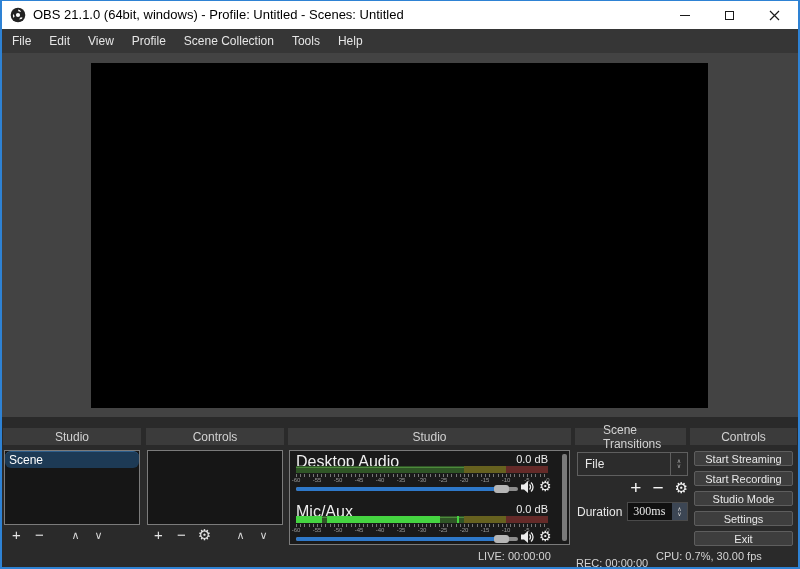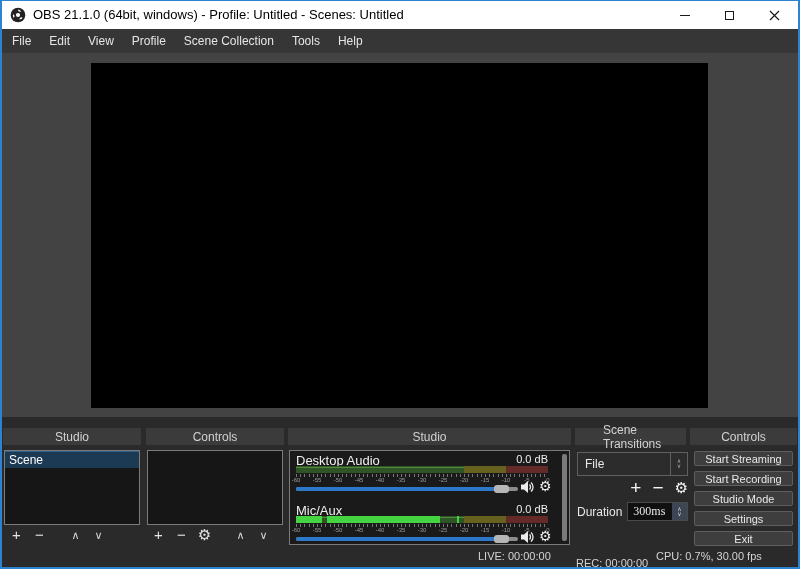--- a/index.html
+++ b/index.html
@@ -33,35 +33,35 @@
   #sources-header{left:146px;width:138px;}
   #mixer-header{left:288px;width:283px;}
   #transitions-header{left:575px;width:111px;padding-left:28px;}
   #controls-header{left:690px;width:107px;}
 
   
   .listbox{position:absolute;top:450px;width:136px;height:75px;background:#161616;border:1px solid #7b7b7b;}
   #scenes-list{left:4px;}
   #sources-list{left:147px;}
   .list-item{height:17px;font-size:12px;color:#fff;display:flex;align-items:center;padding-left:4px;}
-  .list-item.selected{background:#1d3a55;border-top:1px solid #2d5d8a;}
+  .list-item.selected{background:#1d3a55;border-top:1px solid #2d5d8a;border-radius:6px;}
 
   
   .toolbar{position:absolute;top:526px;height:18px;display:flex;align-items:center;}
   #scenes-toolbar{left:9px;}
   #sources-toolbar{left:151px;}
   .tb-btn{min-width:15px;margin-right:8px;color:#e4e4e4;font-size:15px;line-height:18px;text-align:center;}
   .tb-btn.chev{font-size:11px;color:#d6d6d6;}
   .tb-btn.gap{margin-left:13px;}
 
   
   .mixer-content{position:absolute;left:289px;top:450px;width:281px;height:95px;background:#1a1a1a;border:1px solid #7b7b7b;}
   .mix-scrollbar{position:absolute;right:2px;top:3px;width:5px;height:87px;background:#7a7a7a;border-radius:2px;}
   .channel{position:absolute;left:6px;width:258px;height:46px;}
-  .ch-name{position:absolute;left:0;top:0;font-size:13px;color:#efefef;}
+  .ch-name{position:absolute;left:0;top:0;font-size:16px;color:#efefef;}
   .ch-db{position:absolute;left:0;top:0;width:252px;text-align:right;font-size:11px;color:#efefef;}
   .meter{position:absolute;left:0;top:13px;width:252px;height:7px;}
   .meter-base{position:absolute;inset:0;background:linear-gradient(to right,#2f5526 0 66.5%,#66611f 66.5% 83.3%,#642a28 83.3% 100%);}
   .meter-base::after{content:"";position:absolute;left:0;top:1px;height:1px;width:66.5%;background:#4d8a3c;}
   .level{position:absolute;top:0;height:7px;background:#45d441;}
   .peak{position:absolute;top:0;width:2px;height:7px;background:#45d441;}
   .ticks{position:absolute;left:0;top:21px;width:252px;height:10px;}
   .ticks::before{content:"";position:absolute;left:0;top:0;height:3px;width:100%;background:repeating-linear-gradient(to right,#777 0 1px,transparent 1px 4.2px);}
   .tick-label{position:absolute;top:3px;font-size:6px;color:#9a9a9a;transform:translateX(-50%);white-space:nowrap;}
   .slider{position:absolute;left:0;top:30px;width:222px;height:12px;}

